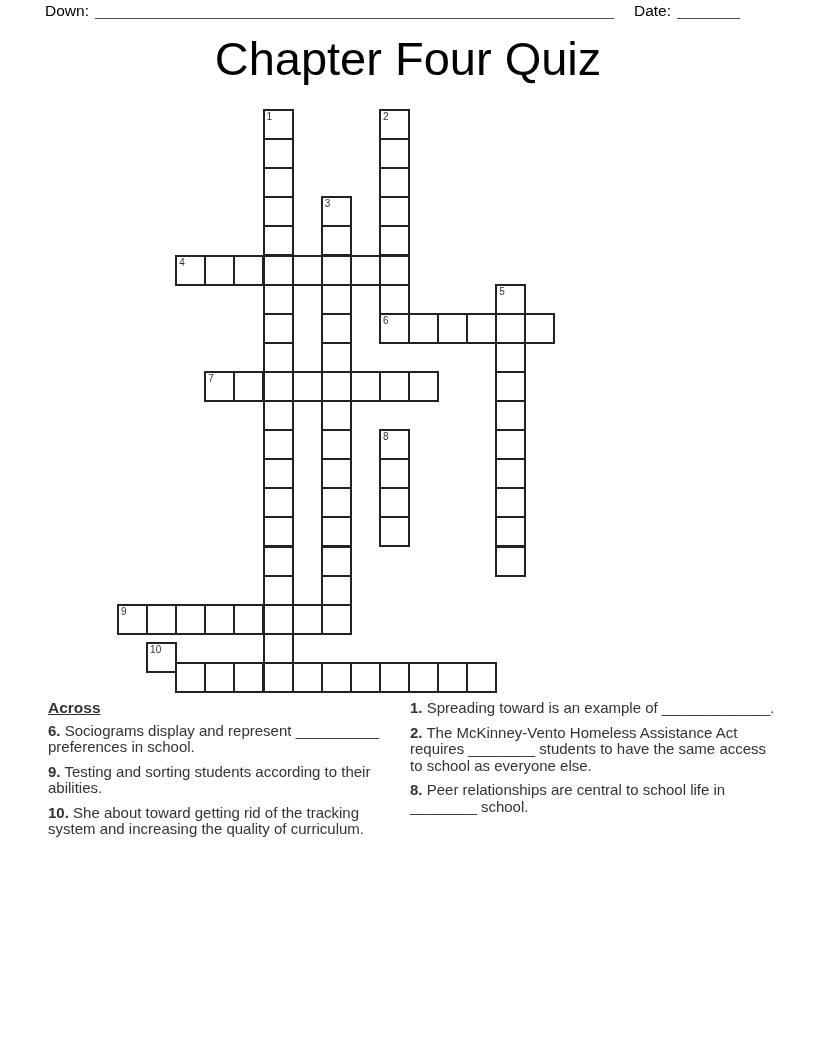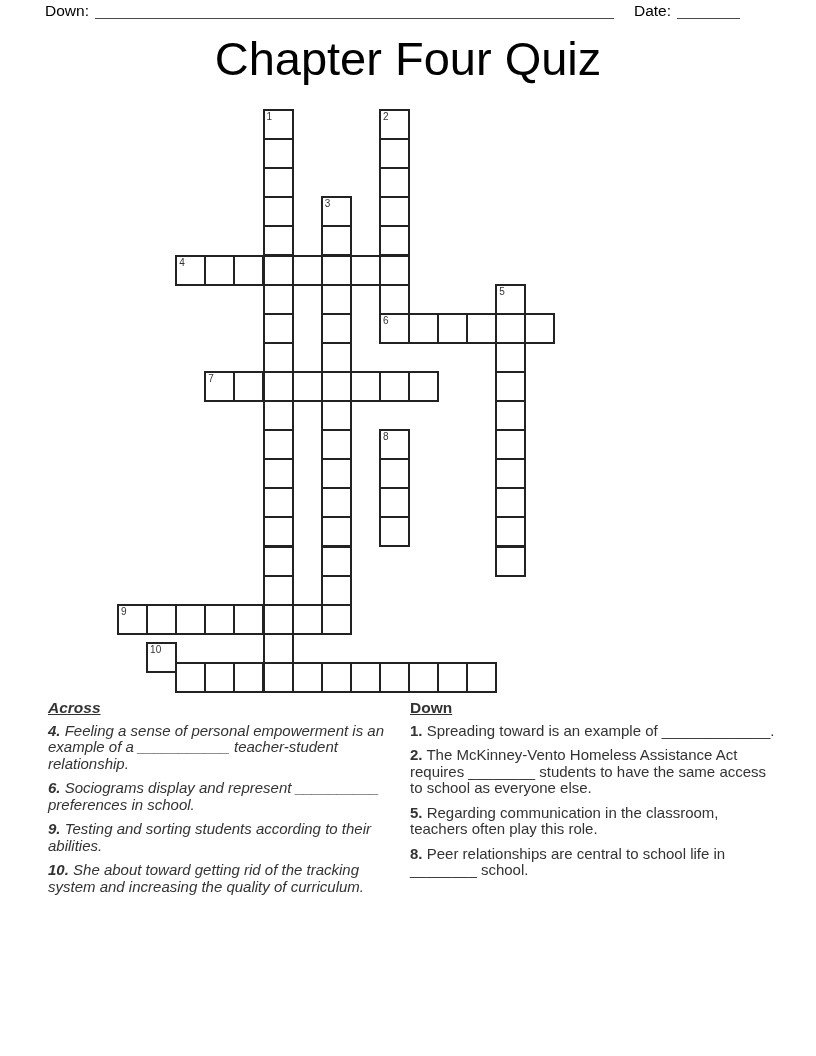--- a/index.html
+++ b/index.html
@@ -90,21 +90,20 @@
     right: 41px;
     display: flex;
     font-size: 15px;
     line-height: 16.5px;
     color: #333333;
   }
   .clues-col-across {
     width: 350px;
     margin-right: 12px;
     flex: 0 0 auto;
-    font-style: italic;
   }
   .clues-col-down {
     flex: 1 1 auto;
   }
   .clue-heading {
     font-weight: bold;
     text-decoration: underline;
     font-size: 15.5px;
     margin: 0 0 6px 0;
   }
@@ -236,28 +235,25 @@
     <div class="cell" style="left: 261.9px; top: 552.9px; width: 31.1px; height: 31.1px;"></div>
     <div class="cell" style="left: 291px; top: 552.9px; width: 31.1px; height: 31.1px;"></div>
     <div class="cell" style="left: 320.1px; top: 552.9px; width: 31.1px; height: 31.1px;"></div>
     <div class="cell" style="left: 349.2px; top: 552.9px; width: 31.1px; height: 31.1px;"></div>
   </div>
 
 <div class="clues">
   <div class="clues-col-across">
     <div class="clue-heading">Across</div>
     <div id="across-list">
-        <div class="clue"><span class="clue-num">4.</span> <span class="clue-text">Feeling a sense of personal empowerment is an example of a ___________ teacher-student relationship.</span></div>
         <div class="clue"><span class="clue-num">6.</span> <span class="clue-text">Sociograms display and represent __________ preferences in school.</span></div>
         <div class="clue"><span class="clue-num">9.</span> <span class="clue-text">Testing and sorting students according to their abilities.</span></div>
         <div class="clue"><span class="clue-num">10.</span> <span class="clue-text">She about toward getting rid of the tracking system and increasing the quality of curriculum.</span></div>
       </div>
   </div>
   <div class="clues-col-down">
-    <div class="clue-heading">Down</div>
     <div id="down-list">
         <div class="clue"><span class="clue-num">1.</span> <span class="clue-text">Spreading toward is an example of _____________.</span></div>
         <div class="clue"><span class="clue-num">2.</span> <span class="clue-text">The McKinney-Vento Homeless Assistance Act requires ________ students to have the same access to school as everyone else.</span></div>
-        <div class="clue"><span class="clue-num">5.</span> <span class="clue-text">Regarding communication in the classroom, teachers often play this role.</span></div>
         <div class="clue"><span class="clue-num">8.</span> <span class="clue-text">Peer relationships are central to school life in ________ school.</span></div>
       </div>
   </div>
 </div>
 
 </body></html>

